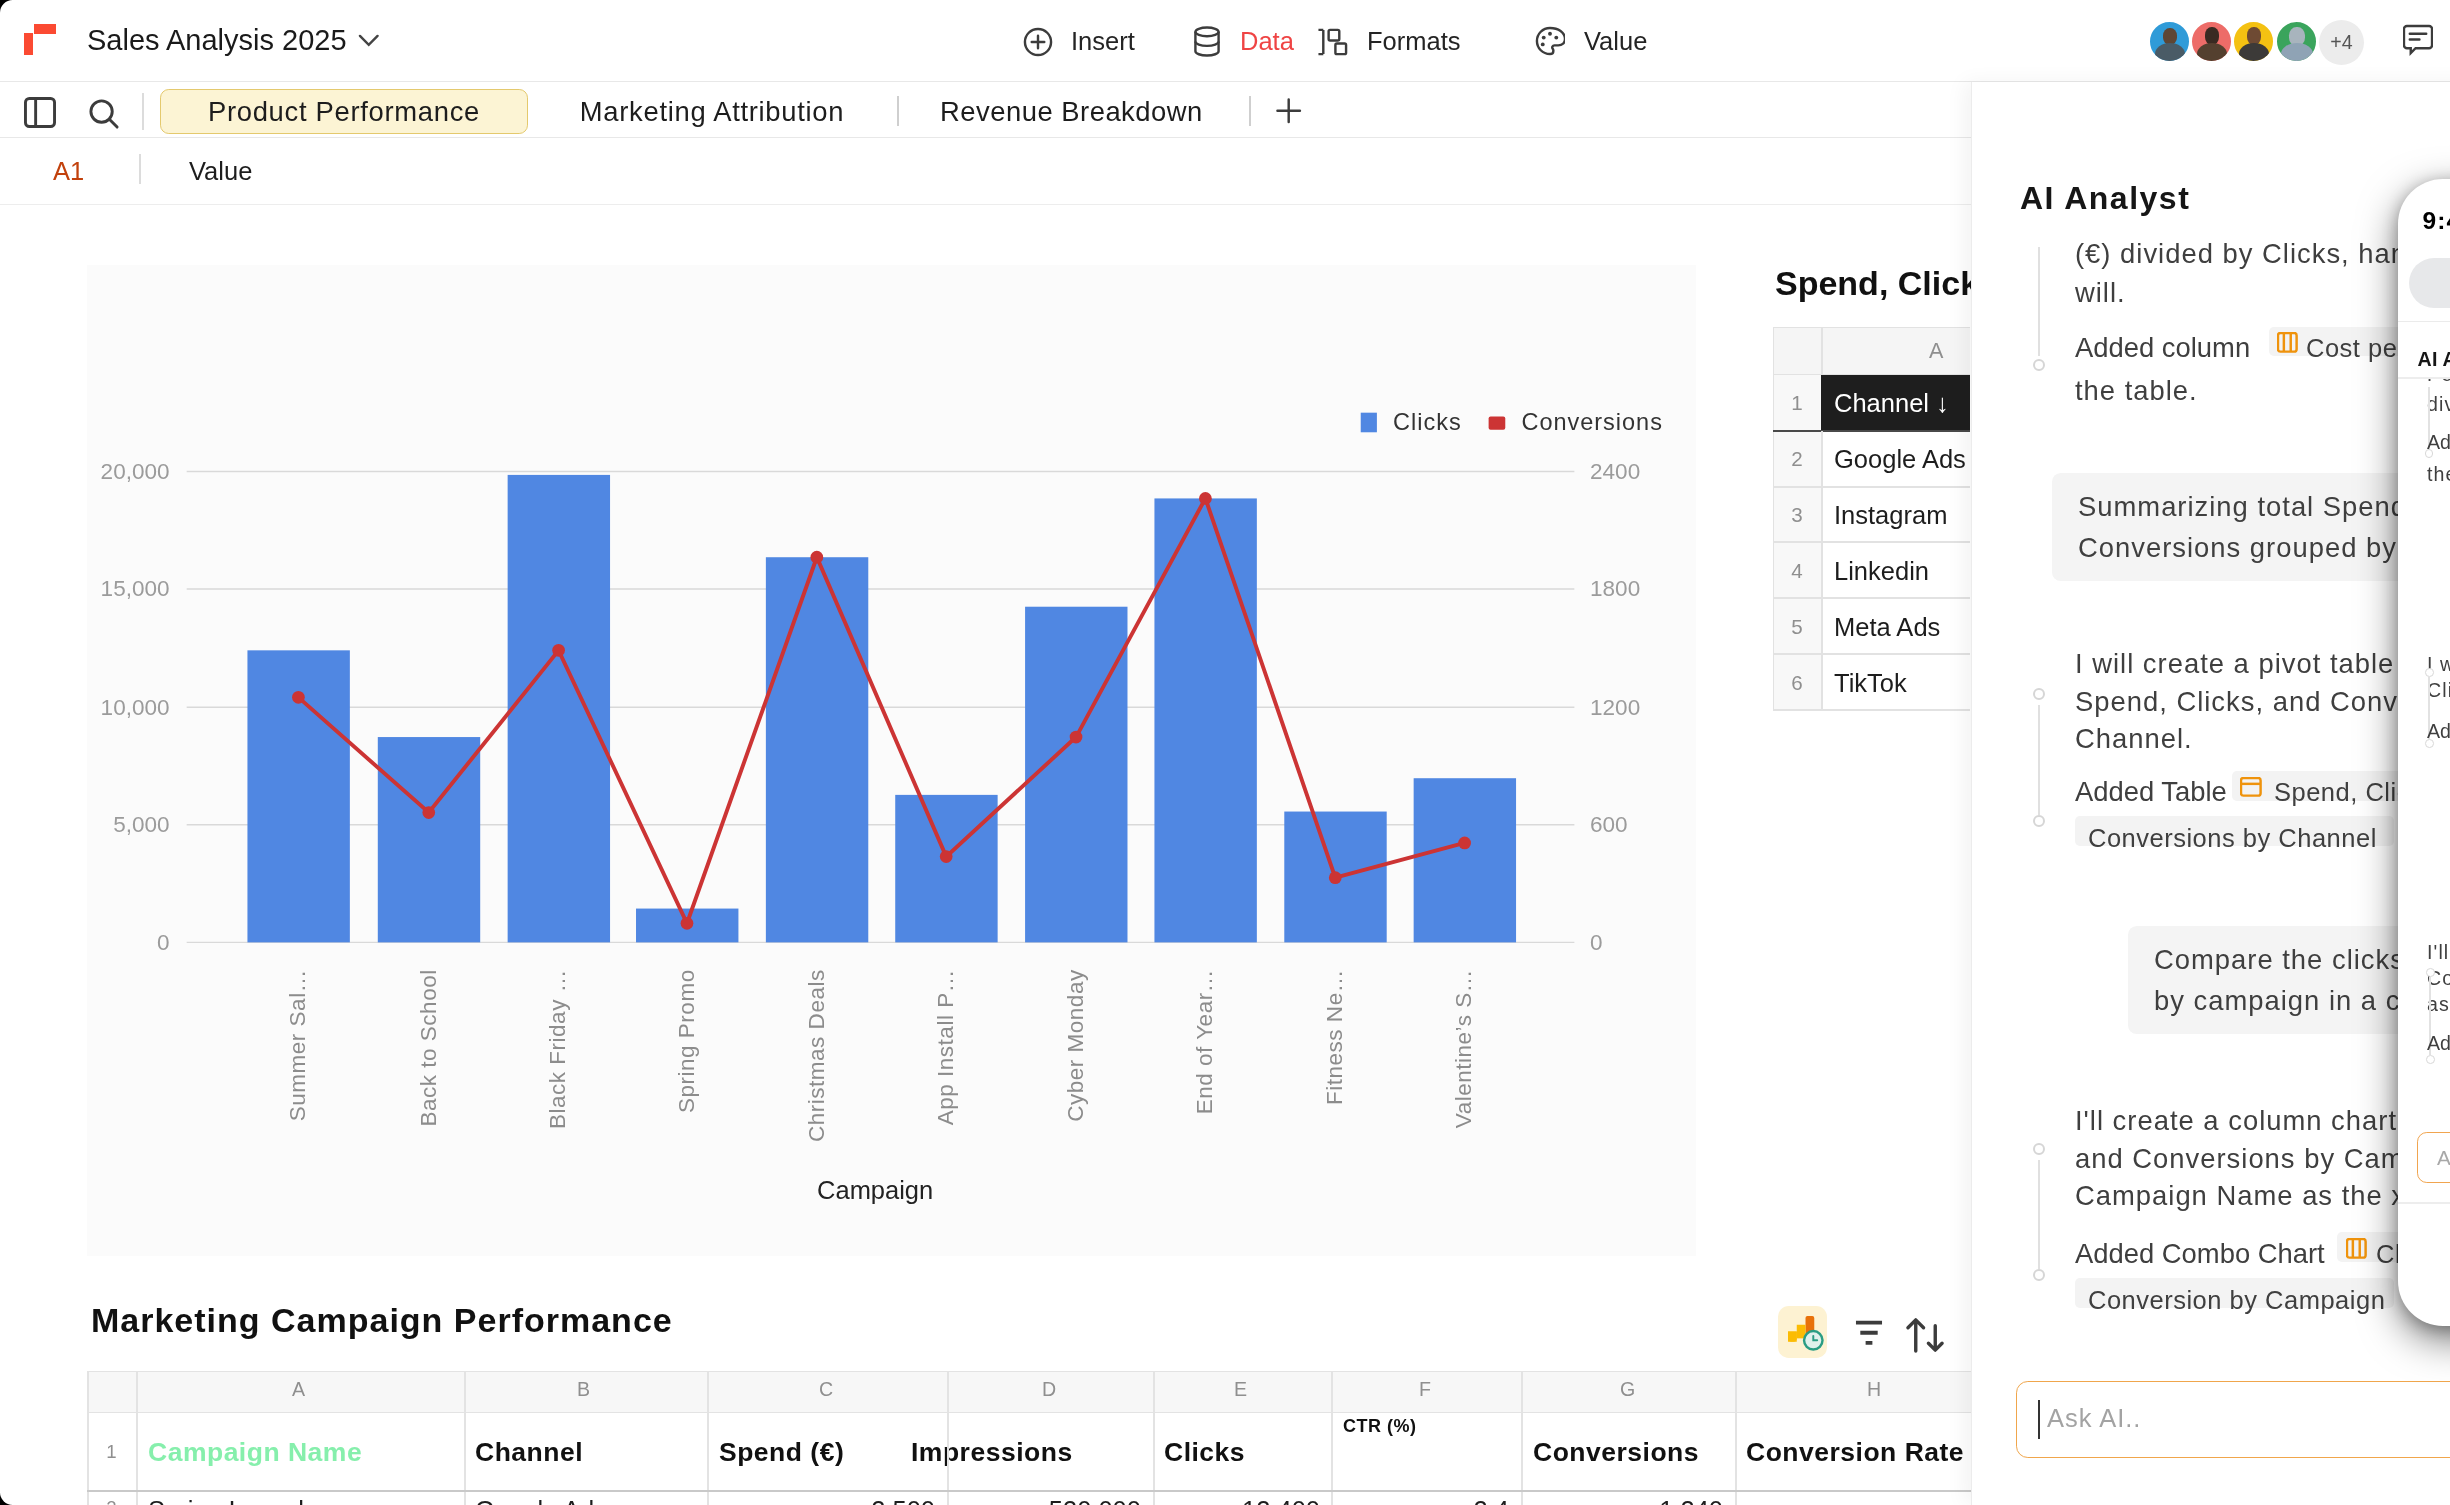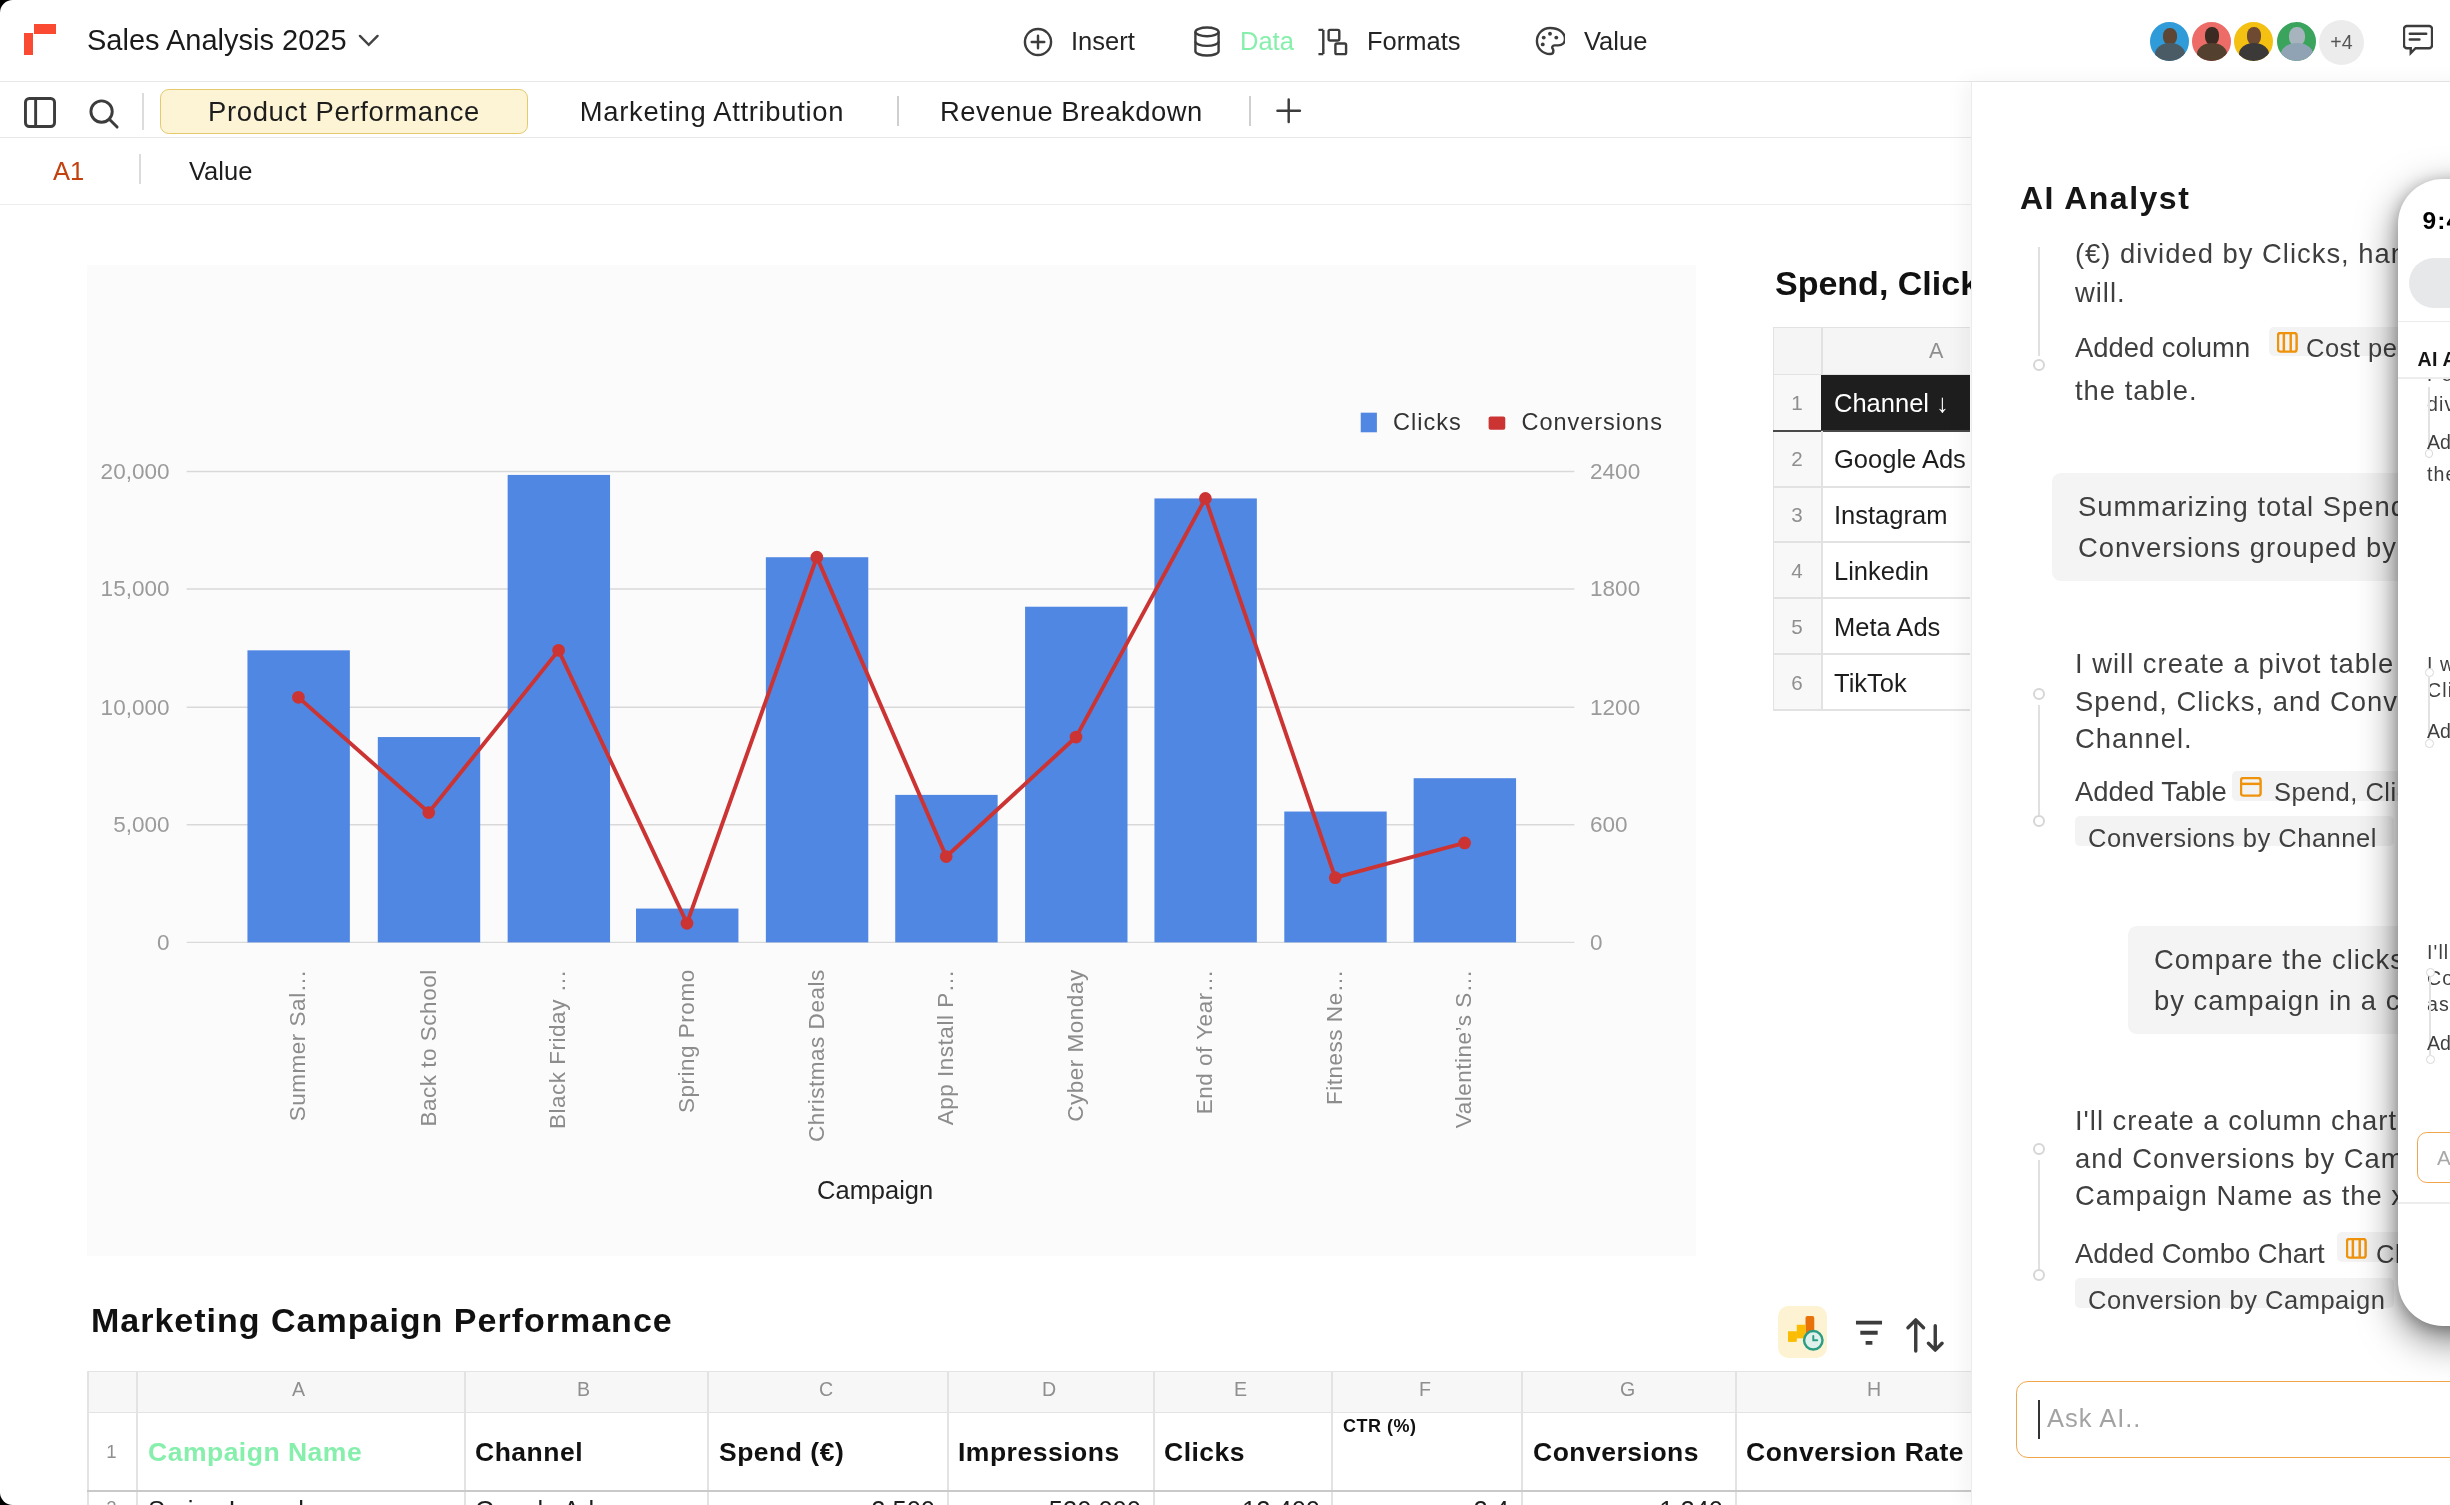--- a/index.html
+++ b/index.html
@@ -24,21 +24,21 @@
   <svg class="a" style="left:1023px;top:26.5px;" width="30" height="30" viewBox="0 0 62 62">
       <circle cx="31" cy="31" r="27" fill="none" stroke="#3c3c3c" stroke-width="5"></circle>
       <path d="M31 18v26M18 31h26" stroke="#3c3c3c" stroke-width="5" stroke-linecap="round"></path>
     </svg>
   <div class="a" style="left:1071px;top:27.4px;font-size:25.5px;color:#242424;">Insert</div>
   <svg class="a" style="left:1193px;top:25.5px;" width="28" height="32" viewBox="0 0 58 66">
       <ellipse cx="29" cy="12" rx="24" ry="9" fill="none" stroke="#3c3c3c" stroke-width="5"></ellipse>
       <path d="M5 12v20c0 5 10.7 9 24 9s24-4 24-9V12" fill="none" stroke="#3c3c3c" stroke-width="5"></path>
       <path d="M5 32v20c0 5 10.7 9 24 9s24-4 24-9V32" fill="none" stroke="#3c3c3c" stroke-width="5"></path>
     </svg>
-  <div class="a" style="left:1240px;top:27.4px;font-size:25.5px;color:#86efac;">Data</div>
+  <div class="a" style="left:1240px;top:27.4px;font-size:25.5px;color:#ef4444;">Data</div>
   <svg class="a" style="left:1317px;top:25.5px;" width="31" height="32" viewBox="0 0 64 66">
       <path d="M3 8 h10 M13 8 v50 M3 58 h10" fill="none" stroke="#3c3c3c" stroke-width="5"></path>
       <rect x="24" y="8" width="22" height="22" rx="3" fill="none" stroke="#3c3c3c" stroke-width="5"></rect>
       <rect x="38" y="36" width="22" height="22" rx="3" fill="none" stroke="#3c3c3c" stroke-width="5"></rect>
     </svg>
   <div class="a" style="left:1367px;top:27.4px;font-size:25.5px;color:#242424;">Formats</div>
   <svg class="a" style="left:1535px;top:25.5px;" width="30" height="30" viewBox="0 0 62 62">
       <path d="M31 4 C16 4 4 16 4 31 c0 15 12 27 27 27 c4 0 7-3 7-7 c0-2-1-3-2-5 c-1-2 0-6 4-6 h8 c8 0 14-5 14-13 C62 13 48 4 31 4 Z" fill="none" stroke="#3c3c3c" stroke-width="5"></path>
       <circle cx="18" cy="24" r="4" fill="#3c3c3c"></circle>
       <circle cx="31" cy="16" r="4" fill="#3c3c3c"></circle>
@@ -229,21 +229,21 @@
     <div class="a" style="left:819px;top:1378px;font-size:19.6px;color:#8f8f8f;">C</div>
     <div class="a" style="left:1042px;top:1378px;font-size:19.6px;color:#8f8f8f;">D</div>
     <div class="a" style="left:1234px;top:1378px;font-size:19.6px;color:#8f8f8f;">E</div>
     <div class="a" style="left:1419px;top:1378px;font-size:19.6px;color:#8f8f8f;">F</div>
     <div class="a" style="left:1620px;top:1378px;font-size:19.6px;color:#8f8f8f;">G</div>
     <div class="a" style="left:1867px;top:1378px;font-size:19.6px;color:#8f8f8f;">H</div>
 
     <div class="a" style="left:148px;top:1413px;height:78px;display:flex;align-items:center;font-size:26.5px;font-weight:bold;letter-spacing:0.5px;color:#86efac;">Campaign Name</div>
     <div class="a" style="left:475px;top:1413px;height:78px;display:flex;align-items:center;font-size:26.5px;font-weight:bold;letter-spacing:0.5px;color:#111;">Channel</div>
     <div class="a" style="left:719px;top:1413px;height:78px;display:flex;align-items:center;font-size:26.5px;font-weight:bold;letter-spacing:0.5px;color:#111;">Spend (€)</div>
-    <div class="a" style="left:958px;top:1413px;height:78px;display:flex;align-items:center;font-size:26.5px;font-weight:bold;letter-spacing:0.5px;color:#111;">Impressions</div>
+    <div class="a" style="left:911px;top:1413px;height:78px;display:flex;align-items:center;font-size:26.5px;font-weight:bold;letter-spacing:0.5px;color:#111;">Impressions</div>
     <div class="a" style="left:1164px;top:1413px;height:78px;display:flex;align-items:center;font-size:26.5px;font-weight:bold;letter-spacing:0.5px;color:#111;">Clicks</div>
     <div class="a" style="left:1343px;top:1387px;height:78px;display:flex;align-items:center;font-size:18px;font-weight:bold;letter-spacing:0.5px;color:#111;">CTR (%)</div>
     <div class="a" style="left:1533px;top:1413px;height:78px;display:flex;align-items:center;font-size:26.5px;font-weight:bold;letter-spacing:0.5px;color:#111;">Conversions</div>
     <div class="a" style="left:1746px;top:1413px;height:78px;display:flex;align-items:center;font-size:26.5px;font-weight:bold;letter-spacing:0.5px;color:#111;">Conversion Rate (</div>
 
     <div class="a" style="left:87px;top:1413px;width:49px;height:78px;display:flex;align-items:center;justify-content:center;font-size:18.6px;color:#8f8f8f;">1</div>
     <div class="a" style="left:87px;top:1492px;width:49px;height:27.4px;display:flex;align-items:flex-start;justify-content:center;font-size:18.6px;color:#8f8f8f;padding-top:4.9px;">2</div>
 
     <div class="a" style="left:148px;top:1492px;height:78px;display:flex;align-items:flex-start;padding-top:3.9px;font-size:25.5px;color:#1d1d1d;">Spring Launch</div>
     <div class="a" style="left:475px;top:1492px;height:78px;display:flex;align-items:flex-start;padding-top:3.9px;font-size:25.5px;color:#1d1d1d;">Google Ads</div>

